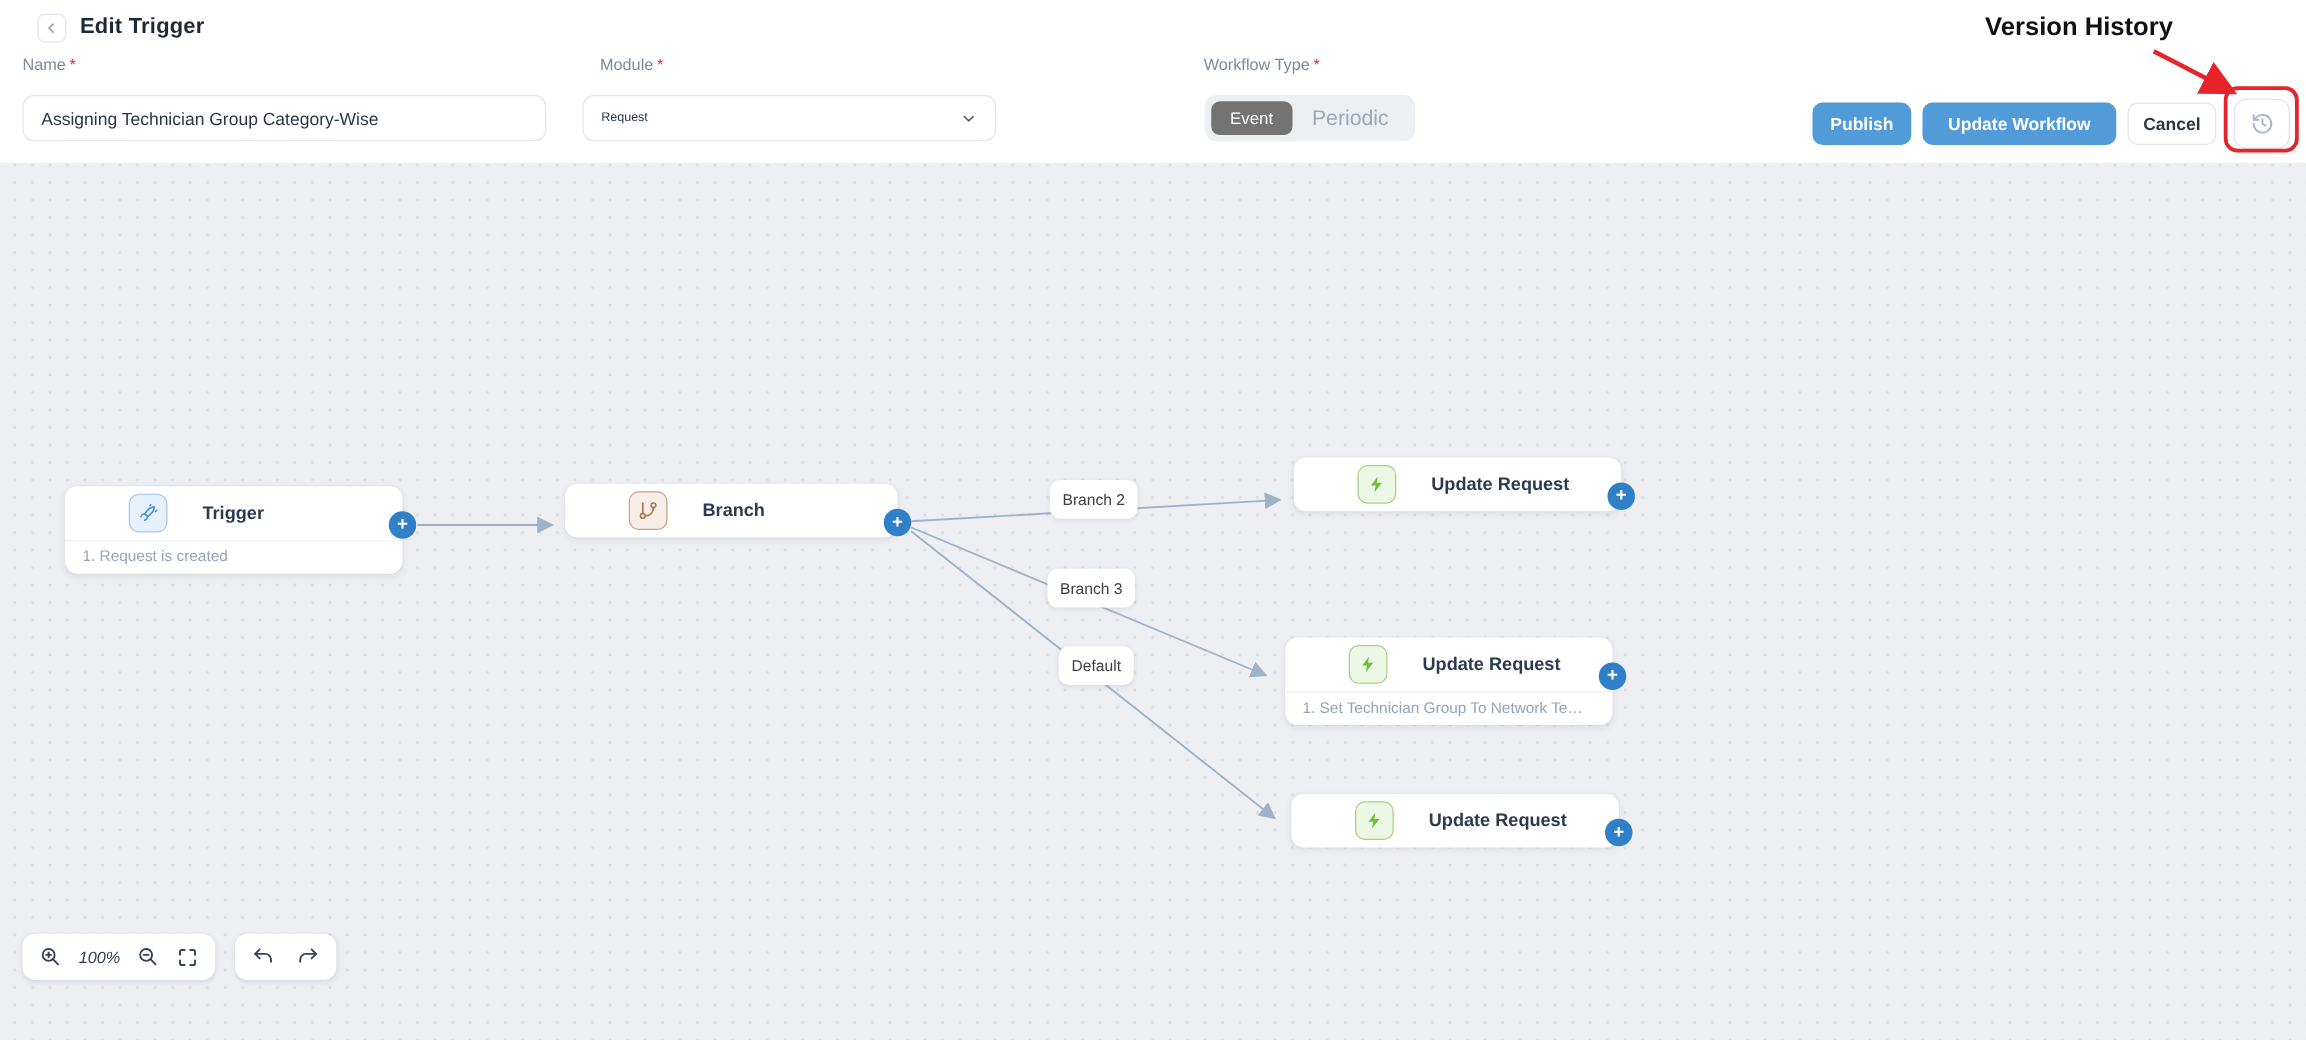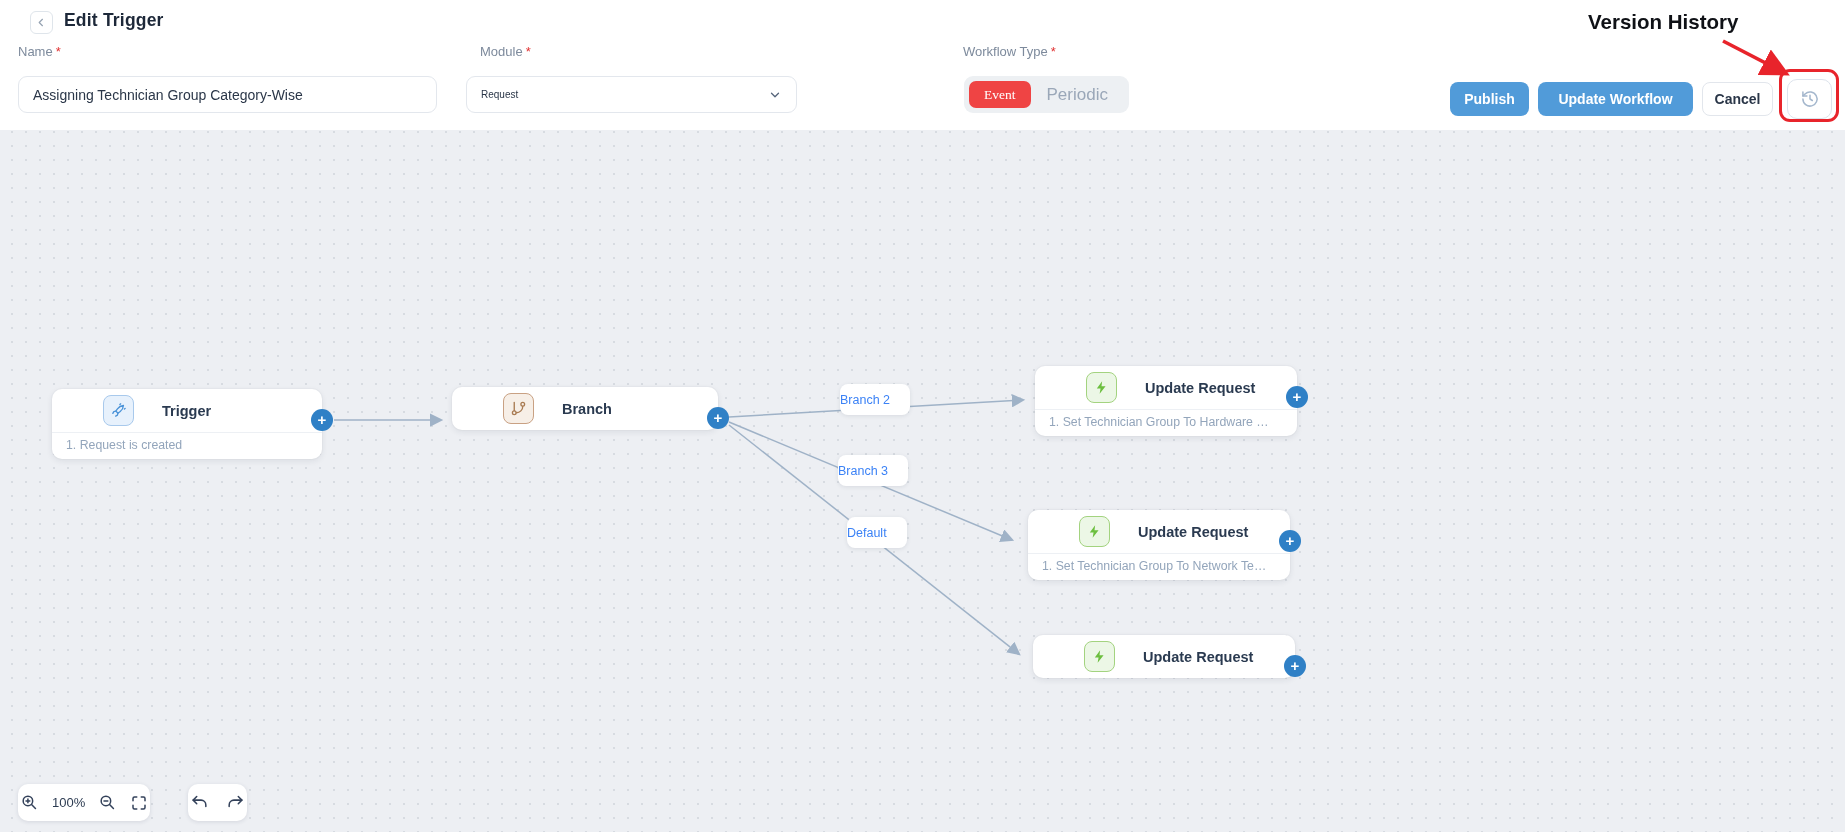--- a/index.html
+++ b/index.html
@@ -13,22 +13,22 @@
   .page-title { position:absolute; left:64px; top:10px; font-size:17.5px; font-weight:700; color:#1d2839; letter-spacing:.2px; }
   .field-label { position:absolute; top:44px; font-size:13px; color:#7d8a9c; }
   .req { color:#e03131; margin-left:3px; }
   .text-input { position:absolute; top:76px; height:37px; border:1px solid #e3e7ed; border-radius:9px;
     background:#fff; font-size:14px; color:#2a3648; padding:12px 14px; outline:none;
     font-family:"Liberation Sans","DejaVu Sans",sans-serif; }
   .select { position:absolute; top:76px; height:37px; border:1px solid #e3e7ed; border-radius:9px; background:#fff;
     display:flex; align-items:center; justify-content:space-between; padding:0 14px; font-size:10px; color:#2a3648; cursor:pointer; }
   .toggle-group { position:absolute; left:964px; top:76px; height:37px; background:#edf0f3; border-radius:9px;
     display:flex; align-items:center; padding:5px; }
-  .toggle-opt-on { height:27px; padding:0 15px; border-radius:7px; background:#ef4444; color:#fff;
-    font-size:13.5px; display:flex; align-items:center; cursor:pointer;font-family:Liberation Serif, serif; }
+  .toggle-opt-on { height:27px; padding:0 15px; border-radius:7px; background:#737373; color:#fff;
+    font-size:13.5px; display:flex; align-items:center; cursor:pointer; }
   .toggle-opt-off { height:27px; padding:0 16px; color:#9aa7b8; font-size:17px; display:flex; align-items:center; cursor:pointer; }
   .btn { position:absolute; top:82px; height:34px; border:none; border-radius:8px; font-size:14px; font-weight:600;
     display:flex; align-items:center; justify-content:center; cursor:pointer;
     font-family:"Liberation Sans","DejaVu Sans",sans-serif; }
   .btn-blue { background:#519bd9; color:#fff; }
   .btn-white { background:#fff; color:#2a3648; border:1px solid #e2e6ec; }
   .history-btn { position:absolute; left:1787px; top:79px; width:45px; height:40px; border-radius:10px;
     border:1px solid #dde3ec; background:#fff; color:#a4b7cd; display:flex; align-items:center; justify-content:center; cursor:pointer; }
   .annot-text { position:absolute; left:1588px; top:10px; font-size:20.5px; font-weight:700; color:#0f1116; }
   .annot-rect { position:absolute; left:1779px; top:69px; width:60px; height:53px; border:3.5px solid #e8242b;
@@ -48,25 +48,25 @@
   .icon-branch  { background:#f7efe7; border:1px solid #c9a183; color:#a97b52; }
   .icon-bolt    { background:#ecf7e6; border:1px solid #a3d37f; color:#6cbf3f; }
   .node-title { font-size:14.5px; font-weight:700; color:#2a3a50; }
   .node-foot { border-top:1px solid #edf0f4; padding:5px 14px 7px; font-size:12.3px; color:#93a5bb;
     white-space:nowrap; overflow:hidden; }
   .plus-btn { position:absolute; right:-11px; top:20px; width:22px; height:22px; border-radius:50%;
     background:#2f80c6; border:none; color:#fff; display:flex; align-items:center; justify-content:center; cursor:pointer; }
   .plus-btn span { font-size:15px; line-height:1; font-weight:600; margin-top:-1px; }
 
   .edge-label { position:absolute; background:#fff; border-radius:8px; height:31px;
-    box-shadow:0 1px 4px rgba(30,45,70,.10); display:flex; align-items:center; justify-content:flex-start;
-    font-size:12.5px; color:#3b82f6; cursor:pointer; }
-
-  .pill { position:absolute; top:654px; height:37px; background:#fff; border-radius:10px;
-    box-shadow:0 1px 4px rgba(30,45,70,.12); display:flex; align-items:center; padding:0 2px; gap:13px; }
+    box-shadow:0 1px 4px rgba(30,45,70,.10); display:flex; align-items:center; justify-content:center;
+    font-size:12.5px; color:#404040; cursor:pointer; }
+
+  .pill { position:absolute; top:617px; height:37px; background:#fff; border-radius:10px;
+    box-shadow:0 1px 4px rgba(30,45,70,.12); display:flex; align-items:center; padding:0 13px; gap:13px;font-style:italic; }
   .pill .tool { display:flex; align-items:center; justify-content:center; background:none; border:none;
     color:#33415a; cursor:pointer; padding:0; }
   .zoom-level { font-size:13px; color:#2d3c52; }
 </style>
 </head>
 <body>
 
 <div class="header">
 
   <button class="back-btn">
@@ -191,21 +191,20 @@
 
   <div class="node" style="left:1035px;top:236px;width:262px">
     <div class="node-head">
       <span class="node-icon icon-bolt">
         <svg width="15" height="15" viewBox="0 0 24 24" fill="currentColor">
             <polygon points="13 2 4.5 13.5 10.5 13.5 9 22 18.5 10 12 10"></polygon>
           </svg>
       </span>
       <span class="node-title">Update Request</span>
     </div>
-    <div class="node-foot">1. Set Technician Group To Hardware …</div>
     <button class="plus-btn">
       <span>+</span>
     </button>
   </div>
 
   <div class="node" style="left:1028px;top:380px;width:262px">
     <div class="node-head">
       <span class="node-icon icon-bolt">
         <svg width="15" height="15" viewBox="0 0 24 24" fill="currentColor">
             <polygon points="13 2 4.5 13.5 10.5 13.5 9 22 18.5 10 12 10"></polygon>

